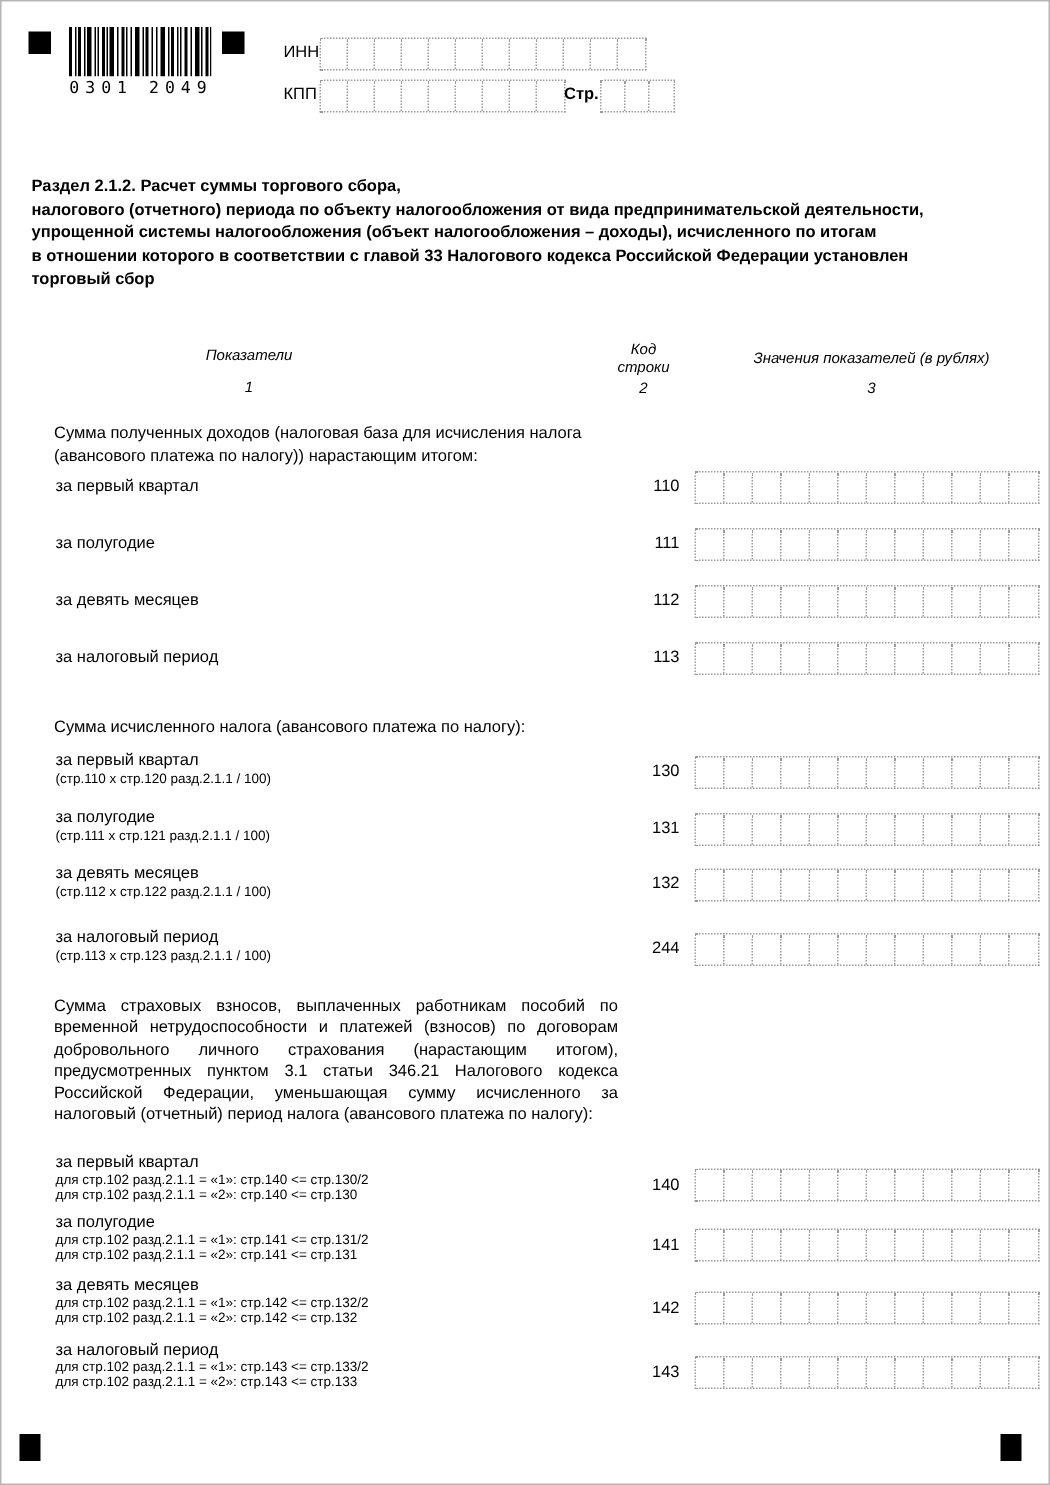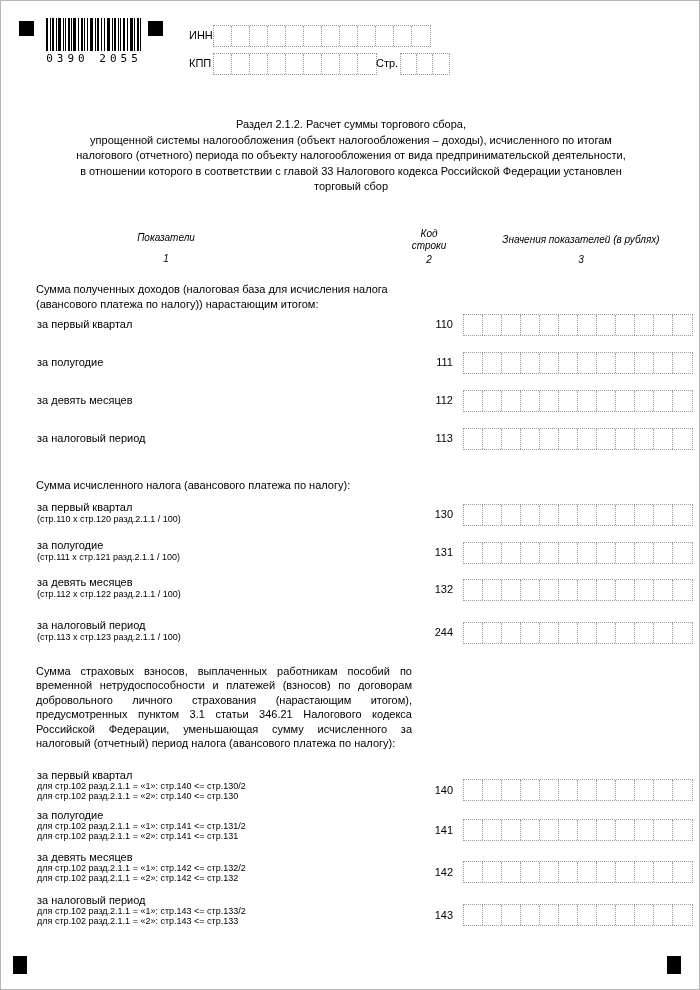--- a/index.html
+++ b/index.html
@@ -15,28 +15,28 @@
     overflow:hidden;
   }
   .abs{position:absolute;}
   .sq{position:absolute;width:15px;height:15px;background:#000;}
   .sq.b{width:14px;height:18px;}
   .barcode-digits{
     font-family:"DejaVu Sans Mono","Liberation Mono",monospace;
     font-size:11px;letter-spacing:4px;text-align:center;
   }
   .hlabel{font-size:11px;}
-  .hlabel.bold{font-weight:normal;}
+  .hlabel.bold{font-weight:bold;}
   .boxes{display:flex;border:1px dotted #9a9a9a;background:#fff;}
   .boxes .cell{width:19px;height:20px;border-right:1px dotted #9a9a9a;box-sizing:border-box;}
   .boxes .cell:last-child{border-right:none;}
   .boxes.w18 .cell{width:18px;}
   .boxes.w16 .cell{width:16px;}
   .title{
-    text-align:center;font-weight:normal;font-size:11px;line-height:15.6px;
+    font-weight:bold;font-size:11px;line-height:15.6px;
   }
   .colhead{font-style:italic;font-size:10px;text-align:center;}
   .sect{font-weight:normal;font-size:11px;line-height:15px;}
   .sect.just{text-align:justify;line-height:14.4px;}
   .lbl{font-size:11px;}
   .frm{font-size:9px;}
   .code{left:420px;width:32px;text-align:right;font-size:11px;}
   .val{left:462px;}
 </style>
 </head>
@@ -76,21 +76,21 @@
       <rect x="72" y="0" width="1" height="33"></rect>
         <rect x="74" y="0" width="1" height="33"></rect>
       <rect x="77" y="0" width="2" height="33"></rect>
         <rect x="81" y="0" width="1" height="33"></rect>
       <rect x="84" y="0" width="3" height="33"></rect>
         <rect x="88" y="0" width="1" height="33"></rect>
       <rect x="91" y="0" width="2" height="33"></rect>
         <rect x="94" y="0" width="1" height="33"></rect>
     </g>
   </svg>
-  <div class="abs barcode-digits" style="left:43px;top:51px;width:100px">0390 2055</div>
+  <div class="abs barcode-digits" style="left:43px;top:51px;width:100px">0301 2049</div>
 
   <div class="abs hlabel" style="left:188px;top:28px">ИНН</div>
   <div class="abs boxes w18" style="left:212px;top:24px">
       <span class="cell"></span>
       <span class="cell"></span>
       <span class="cell"></span>
       <span class="cell"></span>
       <span class="cell"></span>
       <span class="cell"></span>
       <span class="cell"></span>
@@ -116,22 +116,22 @@
 
   <div class="abs hlabel bold" style="left:375px;top:56px">Стр.</div>
   <div class="abs boxes w16" style="left:399px;top:52px">
       <span class="cell"></span>
       <span class="cell"></span>
       <span class="cell"></span>
     </div>
 
   <div class="abs title" style="left:20px;top:116px;width:660px">
     <div>Раздел 2.1.2. Расчет суммы торгового сбора,</div>
+    <div>налогового (отчетного) периода по объекту налогообложения от вида предпринимательской деятельности,</div>
     <div>упрощенной системы налогообложения (объект налогообложения – доходы), исчисленного по итогам</div>
-    <div>налогового (отчетного) периода по объекту налогообложения от вида предпринимательской деятельности,</div>
     <div>в отношении которого в соответствии с главой 33 Налогового кодекса Российской Федерации установлен</div>
     <div>торговый сбор</div>
   </div>
 
   <div class="abs colhead" style="left:65px;top:231px;width:200px">Показатели</div>
   <div class="abs colhead" style="left:65px;top:252px;width:200px">1</div>
 
   <div class="abs colhead" style="left:398px;top:227px;width:60px">Код</div>
   <div class="abs colhead" style="left:398px;top:239px;width:60px">строки</div>
   <div class="abs colhead" style="left:398px;top:253px;width:60px">2</div>

